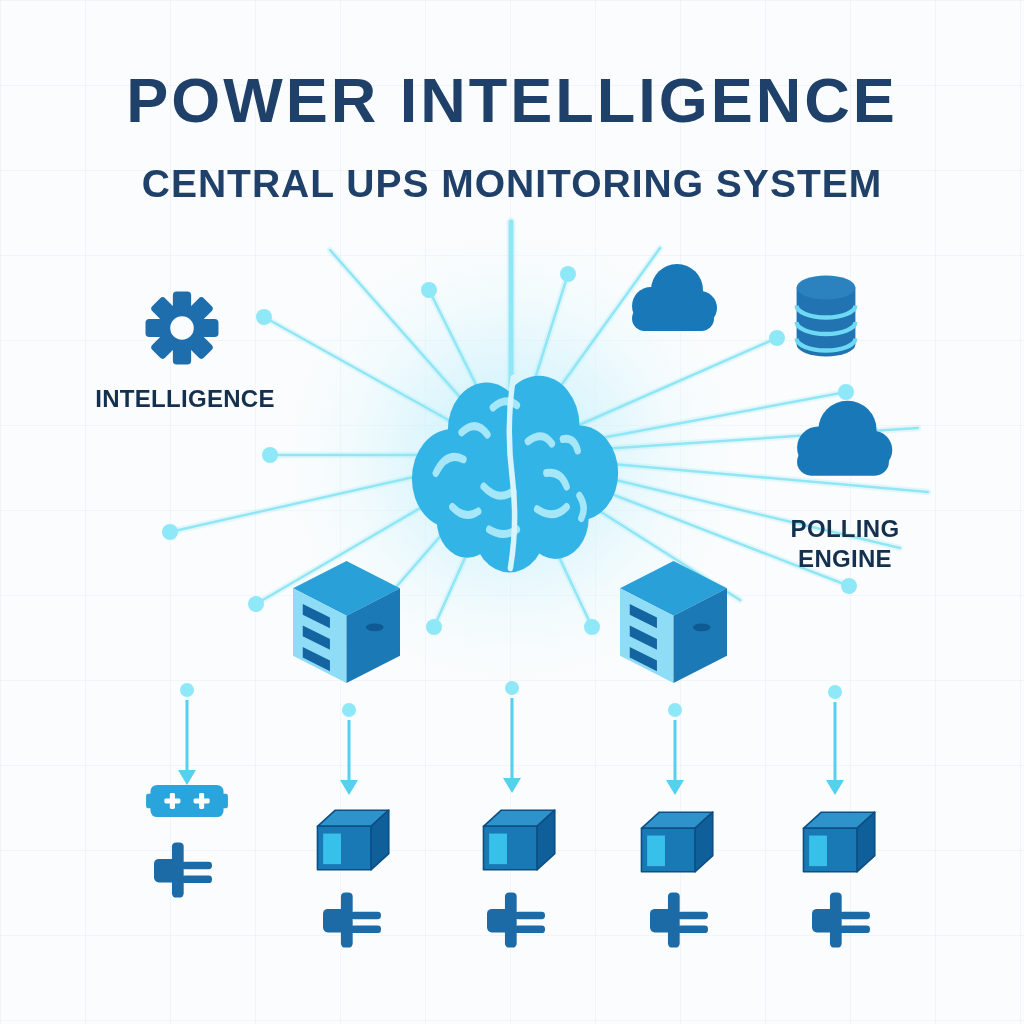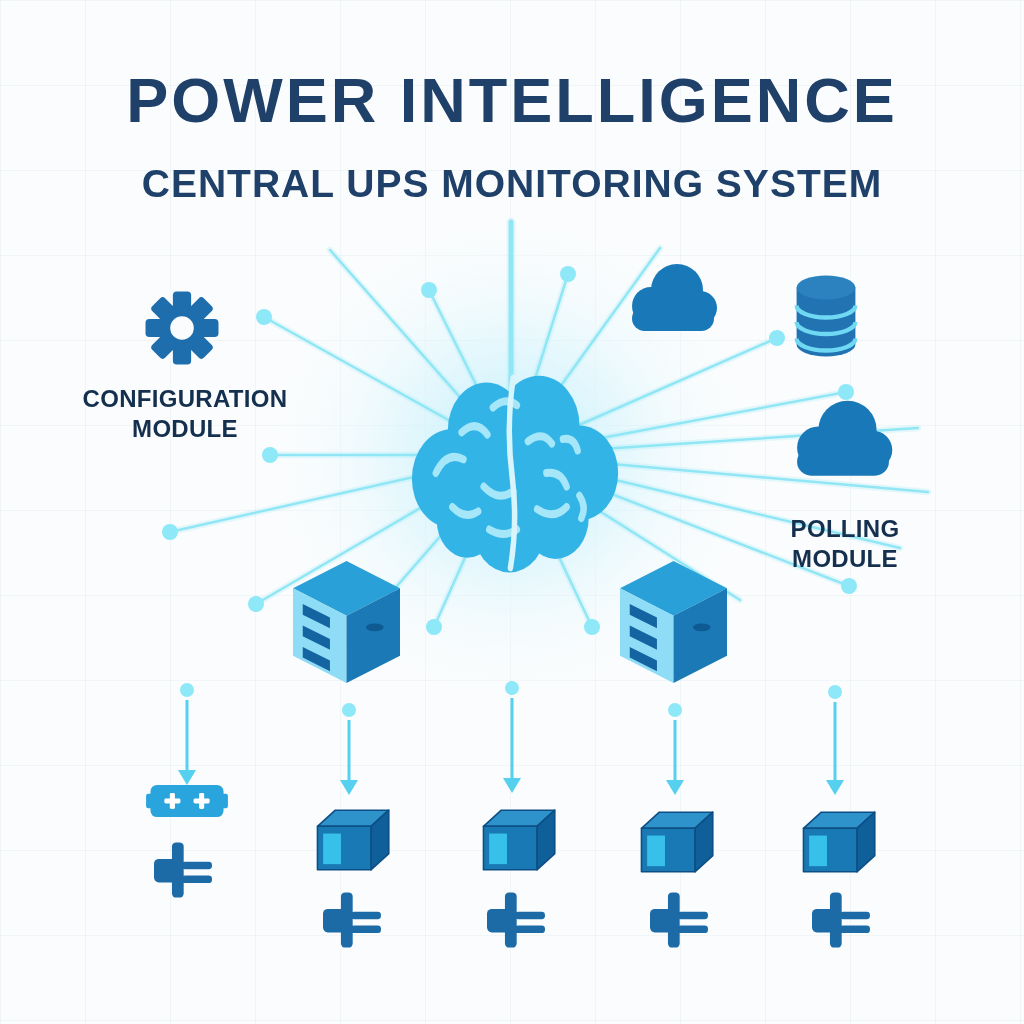--- a/index.html
+++ b/index.html
@@ -217,42 +217,41 @@
     <h1>POWER INTELLIGENCE</h1>
     <h2>CENTRAL UPS MONITORING SYSTEM</h2>
   </header>
 
   <div class="node gear">
     <svg viewBox="0 0 100 100">
         <use href="#sym-gear"></use>
       </svg>
   </div>
   <div class="lbl cfg">
-    <span>CONFIGURATION</span>
-    <span>MODULE</span>
+    <span>INTELLIGENCE</span>
   </div>
 
   <div class="node cloud-a">
     <svg viewBox="0 0 100 72">
         <use href="#sym-cloud"></use>
       </svg>
   </div>
 
   <div class="node db">
     <svg viewBox="0 0 100 120" preserveAspectRatio="none">
         <use href="#sym-db"></use>
       </svg>
   </div>
 
   <div class="node cloud-b">
     <svg viewBox="0 0 100 72">
         <use href="#sym-cloud"></use>
       </svg>
   </div>
-  <div class="lbl poll">POLLING MODULE</div>
+  <div class="lbl poll">POLLING ENGINE</div>
 
   <div class="node brain">
     <svg viewBox="0 0 240 200" preserveAspectRatio="none">
         <use href="#sym-brain"></use>
       </svg>
   </div>
 
   <div class="node srv1">
     <svg viewBox="0 0 110 125" preserveAspectRatio="none">
         <use href="#sym-server"></use>

